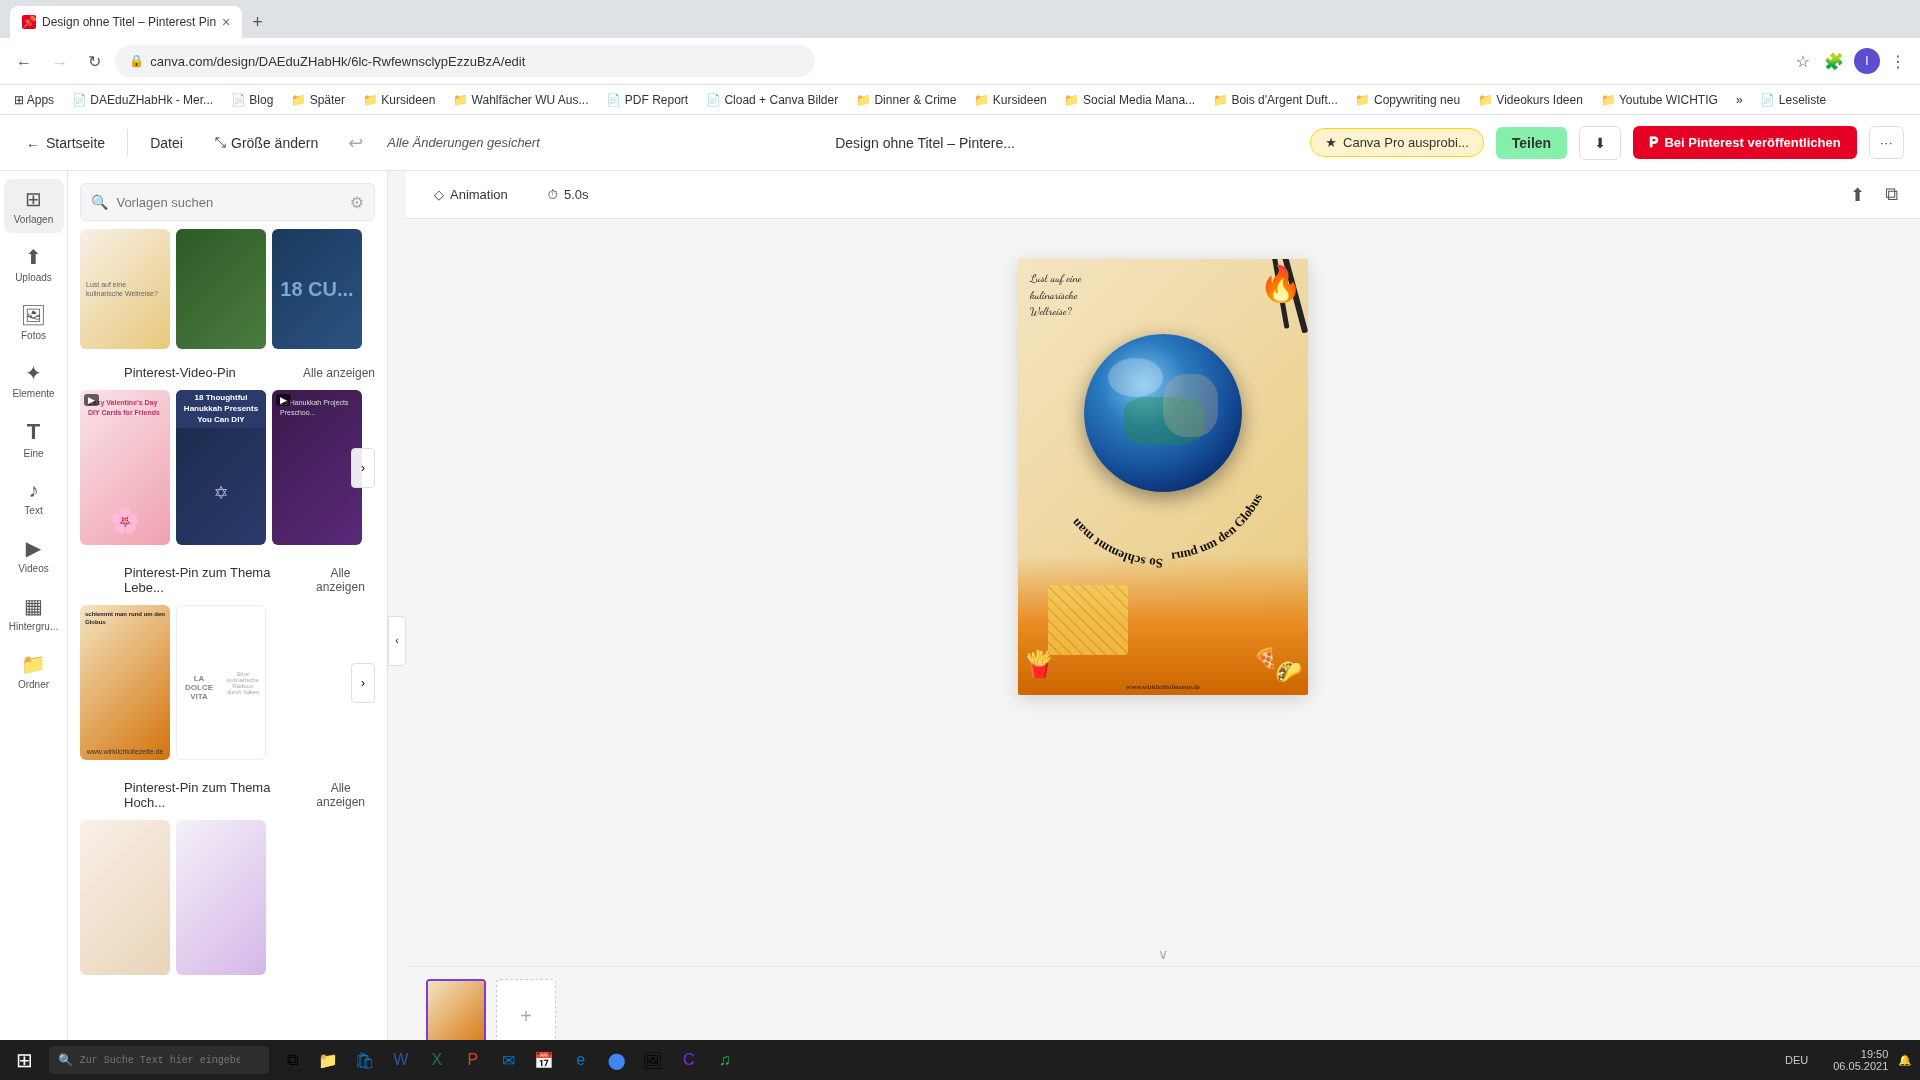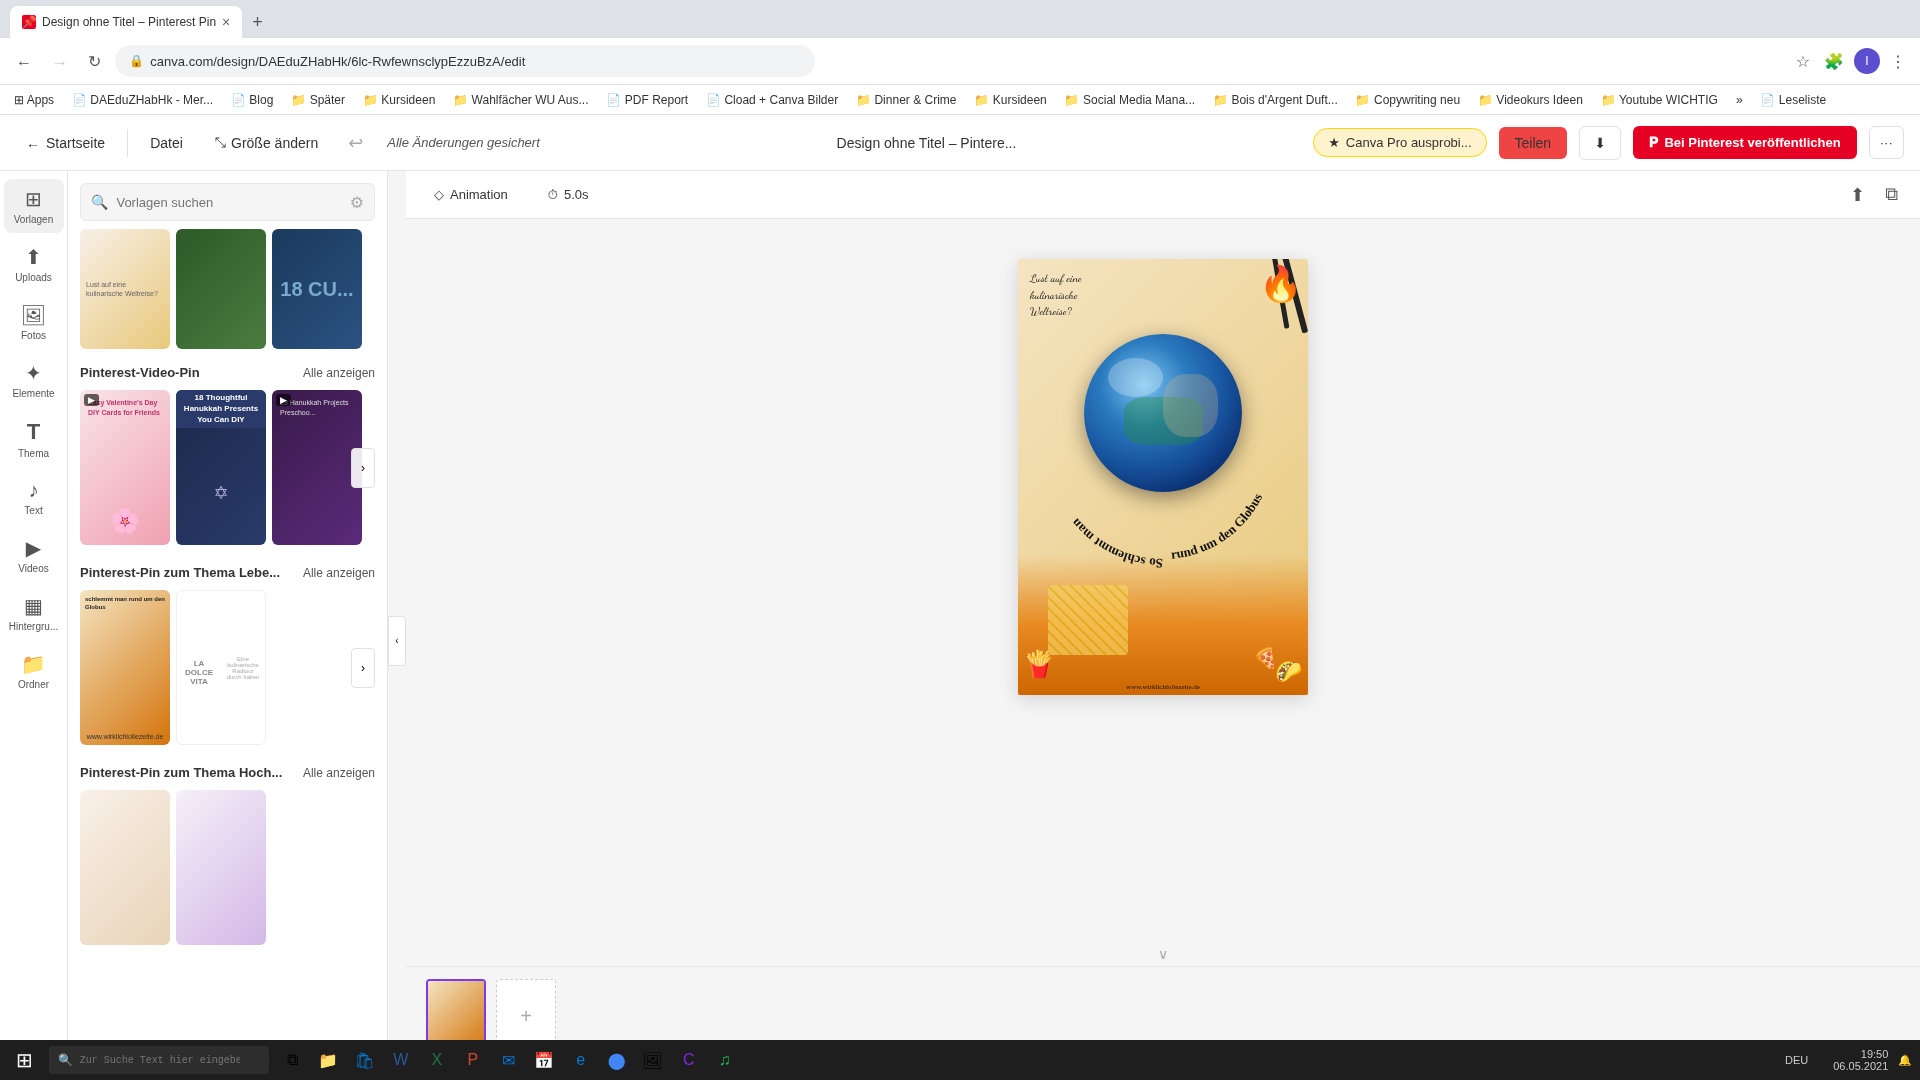--- a/index.html
+++ b/index.html
@@ -30,21 +30,21 @@
     
     .top-bar { display: flex; align-items: center; background: #fff; height: 56px; padding: 0 16px; border-bottom: 1px solid #e5e5e5; gap: 12px; flex-shrink: 0; }
     .home-btn { display: flex; align-items: center; gap: 6px; color: #333; font-size: 14px; font-weight: 500; cursor: pointer; padding: 6px 10px; border-radius: 6px; }
     .top-divider { width: 1px; height: 28px; background: #e0e0e0; }
     .top-menu-btn { background: none; border: none; cursor: pointer; color: #333; font-size: 14px; padding: 6px 10px; border-radius: 6px; }
     .size-btn { display: flex; align-items: center; gap: 5px; background: none; border: none; cursor: pointer; color: #333; font-size: 14px; padding: 6px 10px; border-radius: 6px; }
     .undo-btn { background: none; border: none; cursor: pointer; color: #aaa; font-size: 18px; padding: 4px 8px; }
     .saved-indicator { color: #555; font-size: 13px; font-style: italic; margin-left: 4px; }
     .design-title { flex: 1; text-align: center; color: #333; font-size: 14px; font-weight: 500; }
     .pro-btn { display: flex; align-items: center; gap: 6px; background: #fff3cd; border: 1px solid #ffd700; border-radius: 20px; padding: 6px 14px; font-size: 13px; cursor: pointer; color: #333; }
-    .share-btn { background: #ef4444; border: none; border-radius: 6px; padding: 8px 16px; font-size: 14px; cursor: pointer; color: #333; font-weight: 400; }
+    .share-btn { background: #86efac; border: none; border-radius: 6px; padding: 8px 16px; font-size: 14px; cursor: pointer; color: #333; font-weight: 700; }
     .download-btn { background: none; border: 1px solid #e0e0e0; border-radius: 6px; padding: 8px 14px; font-size: 14px; cursor: pointer; color: #333; display: flex; align-items: center; }
     .pinterest-publish-btn { background: #e60023; border: none; border-radius: 6px; padding: 8px 16px; font-size: 13px; cursor: pointer; color: #fff; font-weight: 600; display: flex; align-items: center; gap: 6px; }
     .more-btn { background: none; border: 1px solid #e0e0e0; border-radius: 6px; padding: 8px 10px; cursor: pointer; color: #333; }
 
     
     .main-content { display: flex; flex: 1; overflow: hidden; }
 
     
     .left-sidebar { width: 68px; background: #fff; border-right: 1px solid #e5e5e5; display: flex; flex-direction: column; align-items: center; padding: 8px 0; gap: 4px; flex-shrink: 0; }
     .sidebar-item { display: flex; flex-direction: column; align-items: center; gap: 3px; padding: 8px 6px; border-radius: 8px; cursor: pointer; width: 60px; }
@@ -58,21 +58,21 @@
     .search-bar { display: flex; align-items: center; background: #f5f5f5; border-radius: 6px; padding: 0 10px; height: 38px; gap: 8px; border: 1px solid #e8e8e8; }
     .search-icon { color: #aaa; font-size: 14px; }
     .search-input { flex: 1; border: none; background: transparent; font-size: 13px; color: #555; outline: none; }
     .filter-icon { color: #aaa; font-size: 16px; cursor: pointer; }
     .panel-scroll { flex: 1; overflow-y: auto; padding: 0 12px 12px; }
     .panel-scroll::-webkit-scrollbar { width: 4px; }
     .panel-scroll::-webkit-scrollbar-thumb { background: #ccc; border-radius: 2px; }
     
     .template-section { margin-bottom: 20px; }
     .section-header { display: flex; align-items: center; justify-content: space-between; margin-bottom: 10px; }
-    .section-title { font-size: 13px; font-weight: 700; color: #333; }
+    .section-title { font-size: 13px; font-weight: 400; color: #333; margin-left: 44px; }
     .view-all-btn { font-size: 12px; color: #555; cursor: pointer; background: none; border: none; }
     
     .template-grid { display: flex; gap: 6px; overflow: hidden; position: relative; }
     .template-thumb { width: 90px; height: 120px; border-radius: 6px; overflow: hidden; flex-shrink: 0; cursor: pointer; position: relative; background: #f0f0f0; }
     
     .scroll-right-btn { position: absolute; right: 0; top: 50%; transform: translateY(-50%); width: 24px; height: 40px; background: rgba(255,255,255,0.9); border: 1px solid #e0e0e0; border-radius: 4px; cursor: pointer; display: flex; align-items: center; justify-content: center; font-size: 12px; z-index: 10; }
     
     
     .canvas-area { flex: 1; display: flex; flex-direction: column; background: #f5f5f5; overflow: hidden; }
     
@@ -221,21 +221,21 @@
       <div class="sidebar-item">
         <span class="sidebar-icon">🖼</span>
         <span class="sidebar-label">Fotos</span>
       </div>
       <div class="sidebar-item">
         <span class="sidebar-icon">✦</span>
         <span class="sidebar-label">Elemente</span>
       </div>
       <div class="sidebar-item">
         <span class="sidebar-icon" style="font-size:22px;font-weight:bold;">T</span>
-        <span class="sidebar-label">Thema</span>
+        <span class="sidebar-label">Eine</span>
       </div>
       <div class="sidebar-item">
         <span class="sidebar-icon">♪</span>
         <span class="sidebar-label">Text</span>
       </div>
       <div class="sidebar-item">
         <span class="sidebar-icon">▶</span>
         <span class="sidebar-label">Videos</span>
       </div>
       <div class="sidebar-item">

